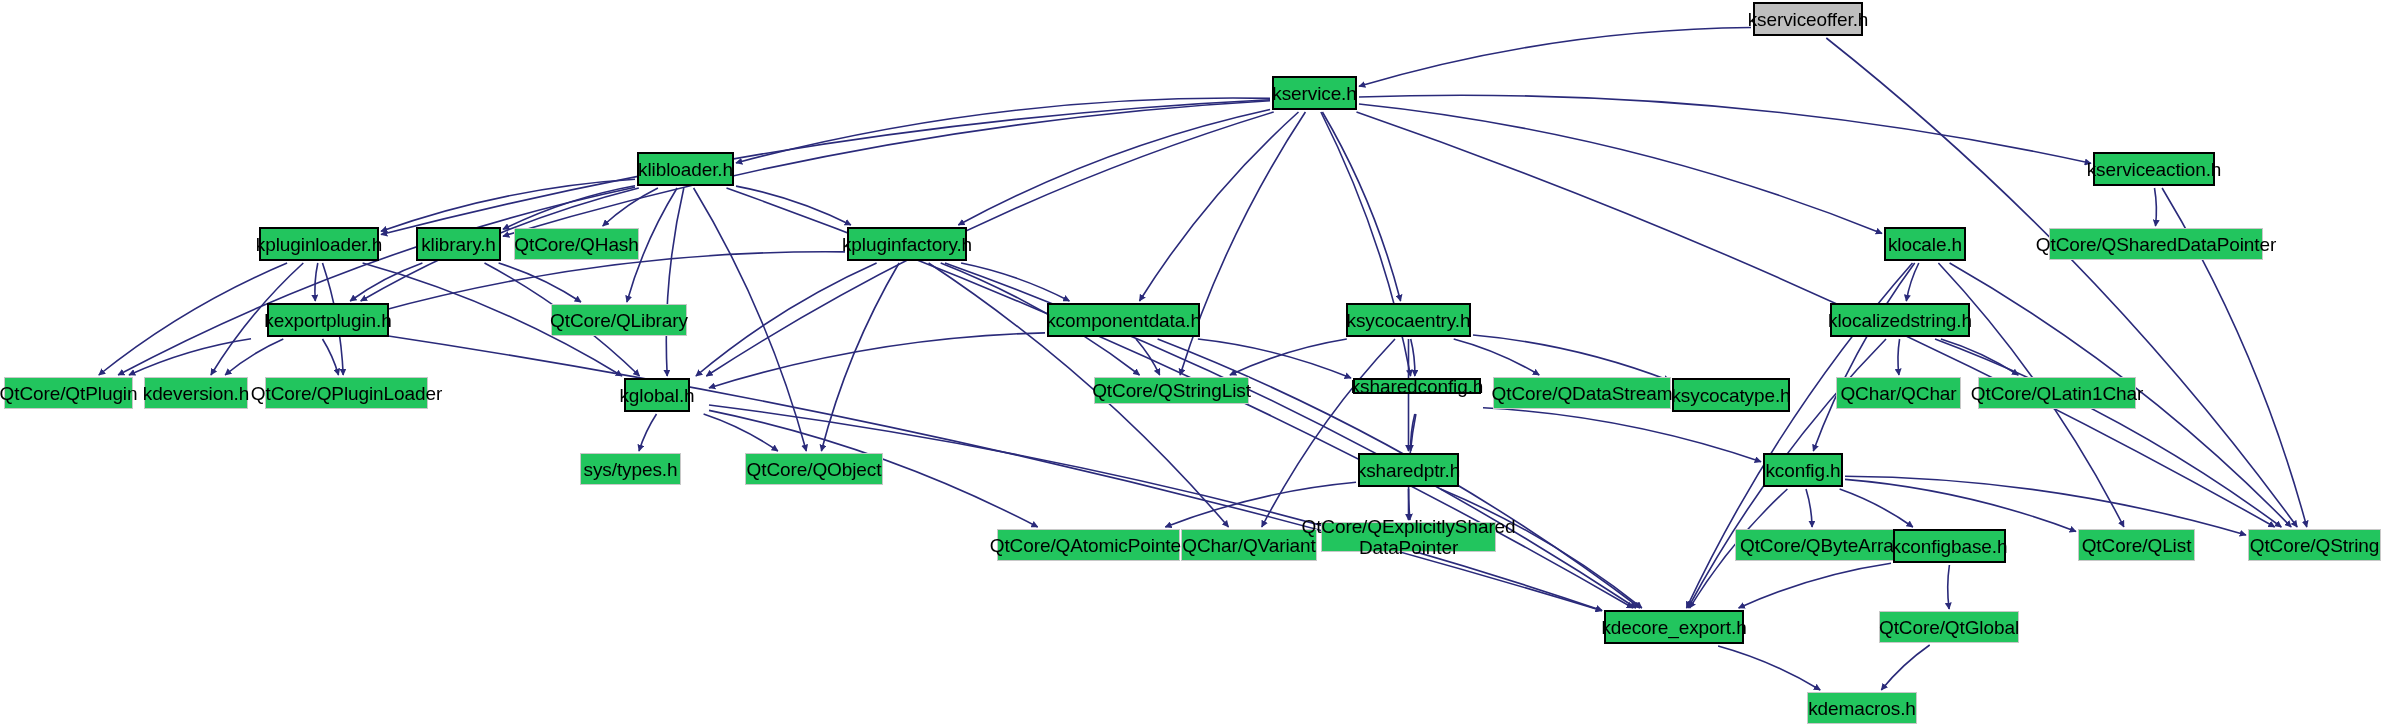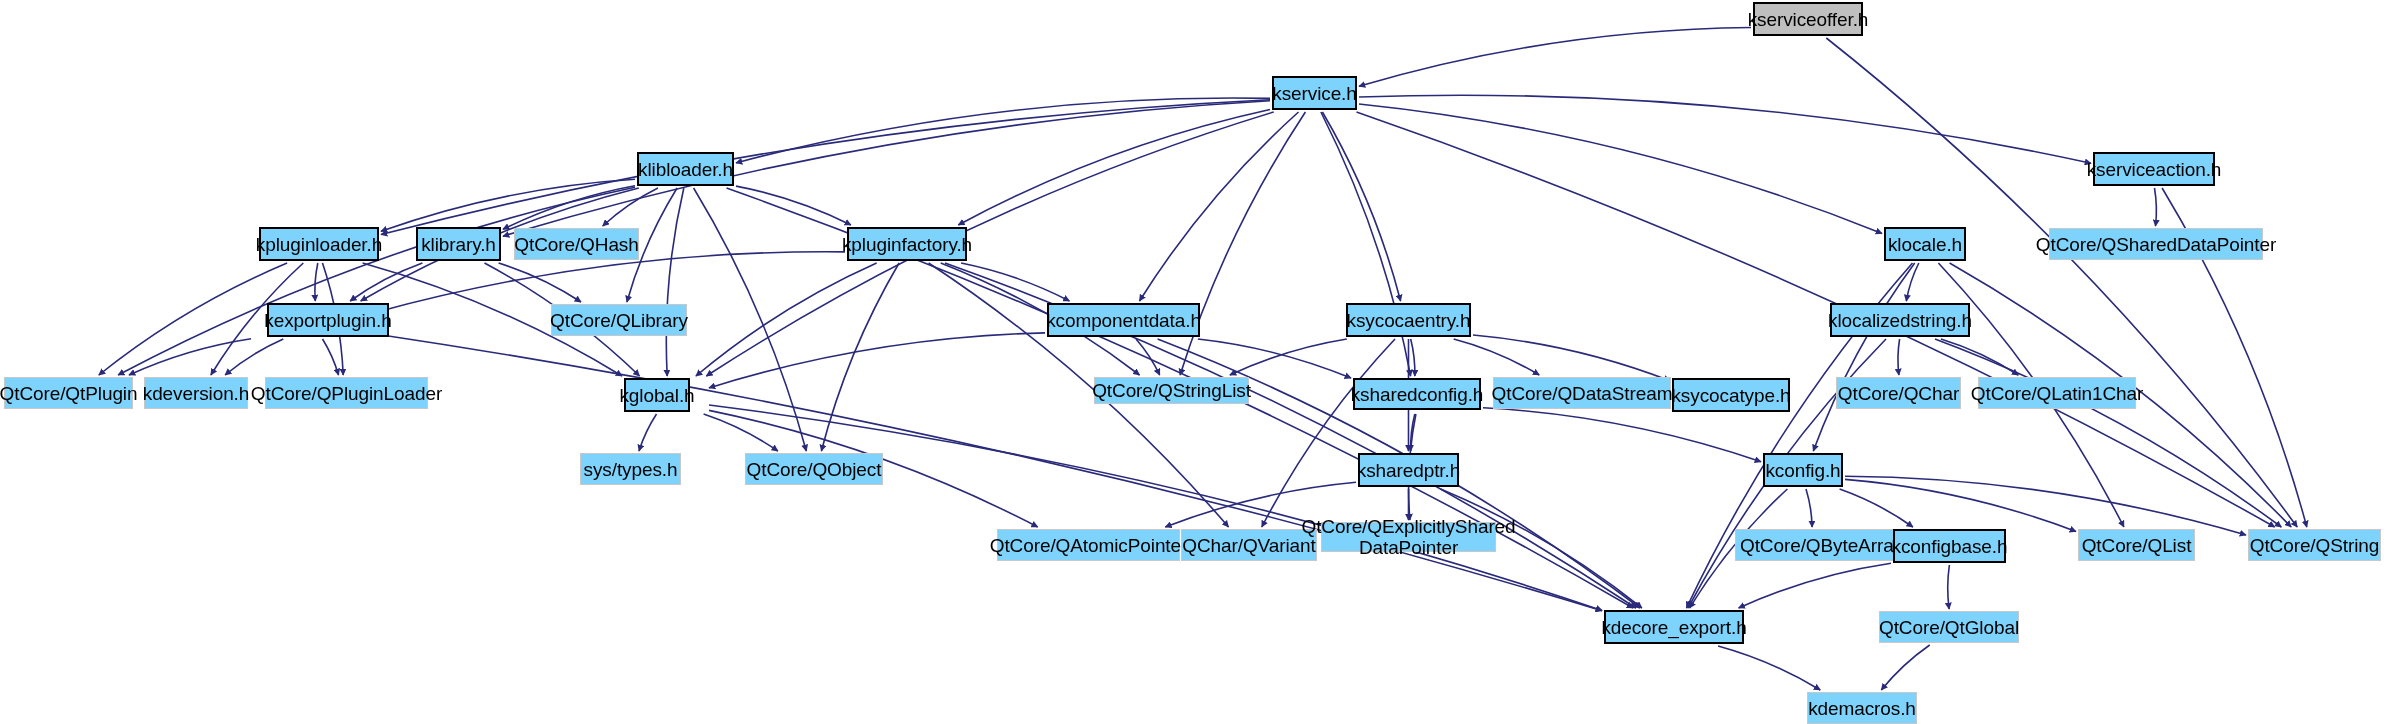--- a/index.html
+++ b/index.html
@@ -22,21 +22,21 @@
     width: 2402px;
     height: 724px;
   }
   .node {
     position: absolute;
     box-sizing: border-box;
     display: flex;
     align-items: center;
     justify-content: center;
     text-align: center;
-    background: #7dd3fc;
+    background: #22c55e;
     color: #000000;
     font-size: 19px;
     line-height: 21px;
     letter-spacing: -0.1px;
     white-space: pre;
     z-index: 5;
   }
   .node.internal {
     border: 2px solid #000000;
   }
@@ -158,24 +158,24 @@
     <div class="node internal" style="left: 253px; top: 303px; width: 122px; height: 34px; margin-left: 14px;"><span class="label">kexportplugin.h</span></div>
     <div class="node external" style="left: 551px; top: 304px; width: 136px; height: 32px;"><span class="label">QtCore/QLibrary</span></div>
     <div class="node internal" style="left: 1047px; top: 303px; width: 153px; height: 34px;"><span class="label">kcomponentdata.h</span></div>
     <div class="node internal" style="left: 1346px; top: 303px; width: 125px; height: 34px;"><span class="label">ksycocaentry.h</span></div>
     <div class="node internal" style="left: 1830px; top: 303px; width: 140px; height: 34px;"><span class="label">klocalizedstring.h</span></div>
     <div class="node external" style="left: 4px; top: 377px; width: 129px; height: 32px;"><span class="label">QtCore/QtPlugin</span></div>
     <div class="node external" style="left: 144px; top: 377px; width: 104px; height: 32px;"><span class="label">kdeversion.h</span></div>
     <div class="node external" style="left: 265px; top: 377px; width: 163px; height: 32px;"><span class="label">QtCore/QPluginLoader</span></div>
     <div class="node internal" style="left: 624px; top: 378px; width: 66px; height: 34px;"><span class="label">kglobal.h</span></div>
     <div class="node external" style="left: 1094px; top: 377px; width: 155px; height: 27px;"><span class="label">QtCore/QStringList</span></div>
-    <div class="node internal" style="left: 1353px; top: 378px; width: 128px; height: 32px;"><span class="label">ksharedconfig.h</span></div>
+    <div class="node internal" style="left: 1353px; top: 378px; width: 128px; height: 16px;"><span class="label">ksharedconfig.h</span></div>
     <div class="node external" style="left: 1493px; top: 377px; width: 178px; height: 32px;"><span class="label">QtCore/QDataStream</span></div>
     <div class="node internal" style="left: 1672px; top: 378px; width: 118px; height: 34px;"><span class="label">ksycocatype.h</span></div>
-    <div class="node external" style="left: 1836px; top: 377px; width: 125px; height: 32px;"><span class="label">QtCore/QChar</span></div>
+    <div class="node external" style="left: 1836px; top: 377px; width: 125px; height: 32px;"><span class="label">QChar/QChar</span></div>
     <div class="node external" style="left: 1978px; top: 377px; width: 158px; height: 32px;"><span class="label">QtCore/QLatin1Char</span></div>
     <div class="node external" style="left: 2248px; top: 529px; width: 133px; height: 32px;"><span class="label">QtCore/QString</span></div>
     <div class="node external" style="left: 580px; top: 453px; width: 101px; height: 32px;"><span class="label">sys/types.h</span></div>
     <div class="node external" style="left: 745px; top: 453px; width: 138px; height: 32px;"><span class="label">QtCore/QObject</span></div>
     <div class="node internal" style="left: 1358px; top: 453px; width: 101px; height: 34px;"><span class="label">ksharedptr.h</span></div>
     <div class="node internal" style="left: 1763px; top: 453px; width: 80px; height: 34px;"><span class="label">kconfig.h</span></div>
     <div class="node external" style="left: 997px; top: 529px; width: 183px; height: 32px;"><span class="label">QtCore/QAtomicPointer</span></div>
     <div class="node external" style="left: 1181px; top: 529px; width: 136px; height: 32px;"><span class="label">QChar/QVariant</span></div>
     <div class="node external" style="left: 1321px; top: 522px; width: 175px; height: 30px;"><span class="label">QtCore/QExplicitlyShared
 DataPointer</span></div>

